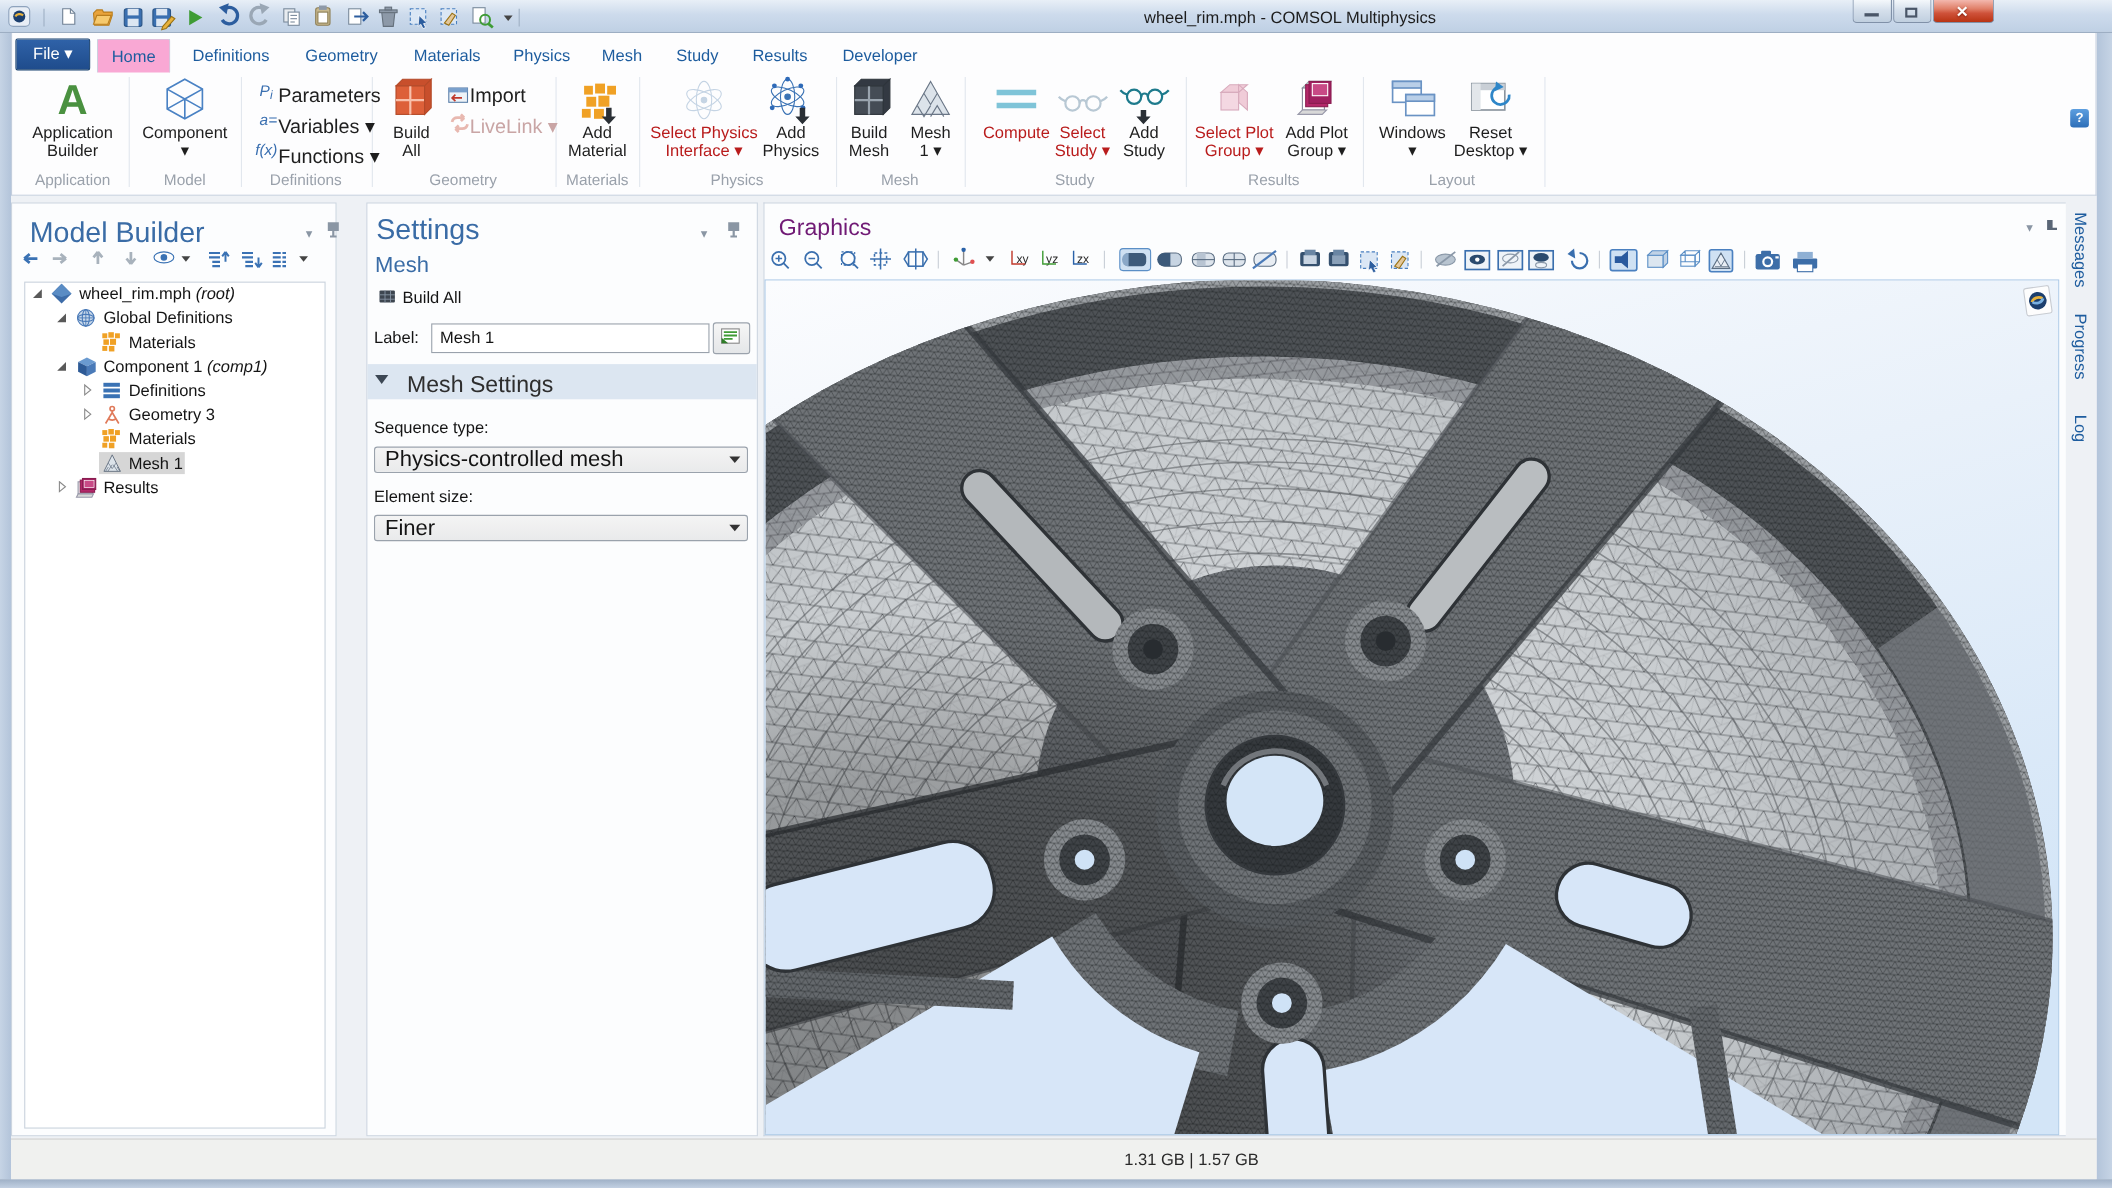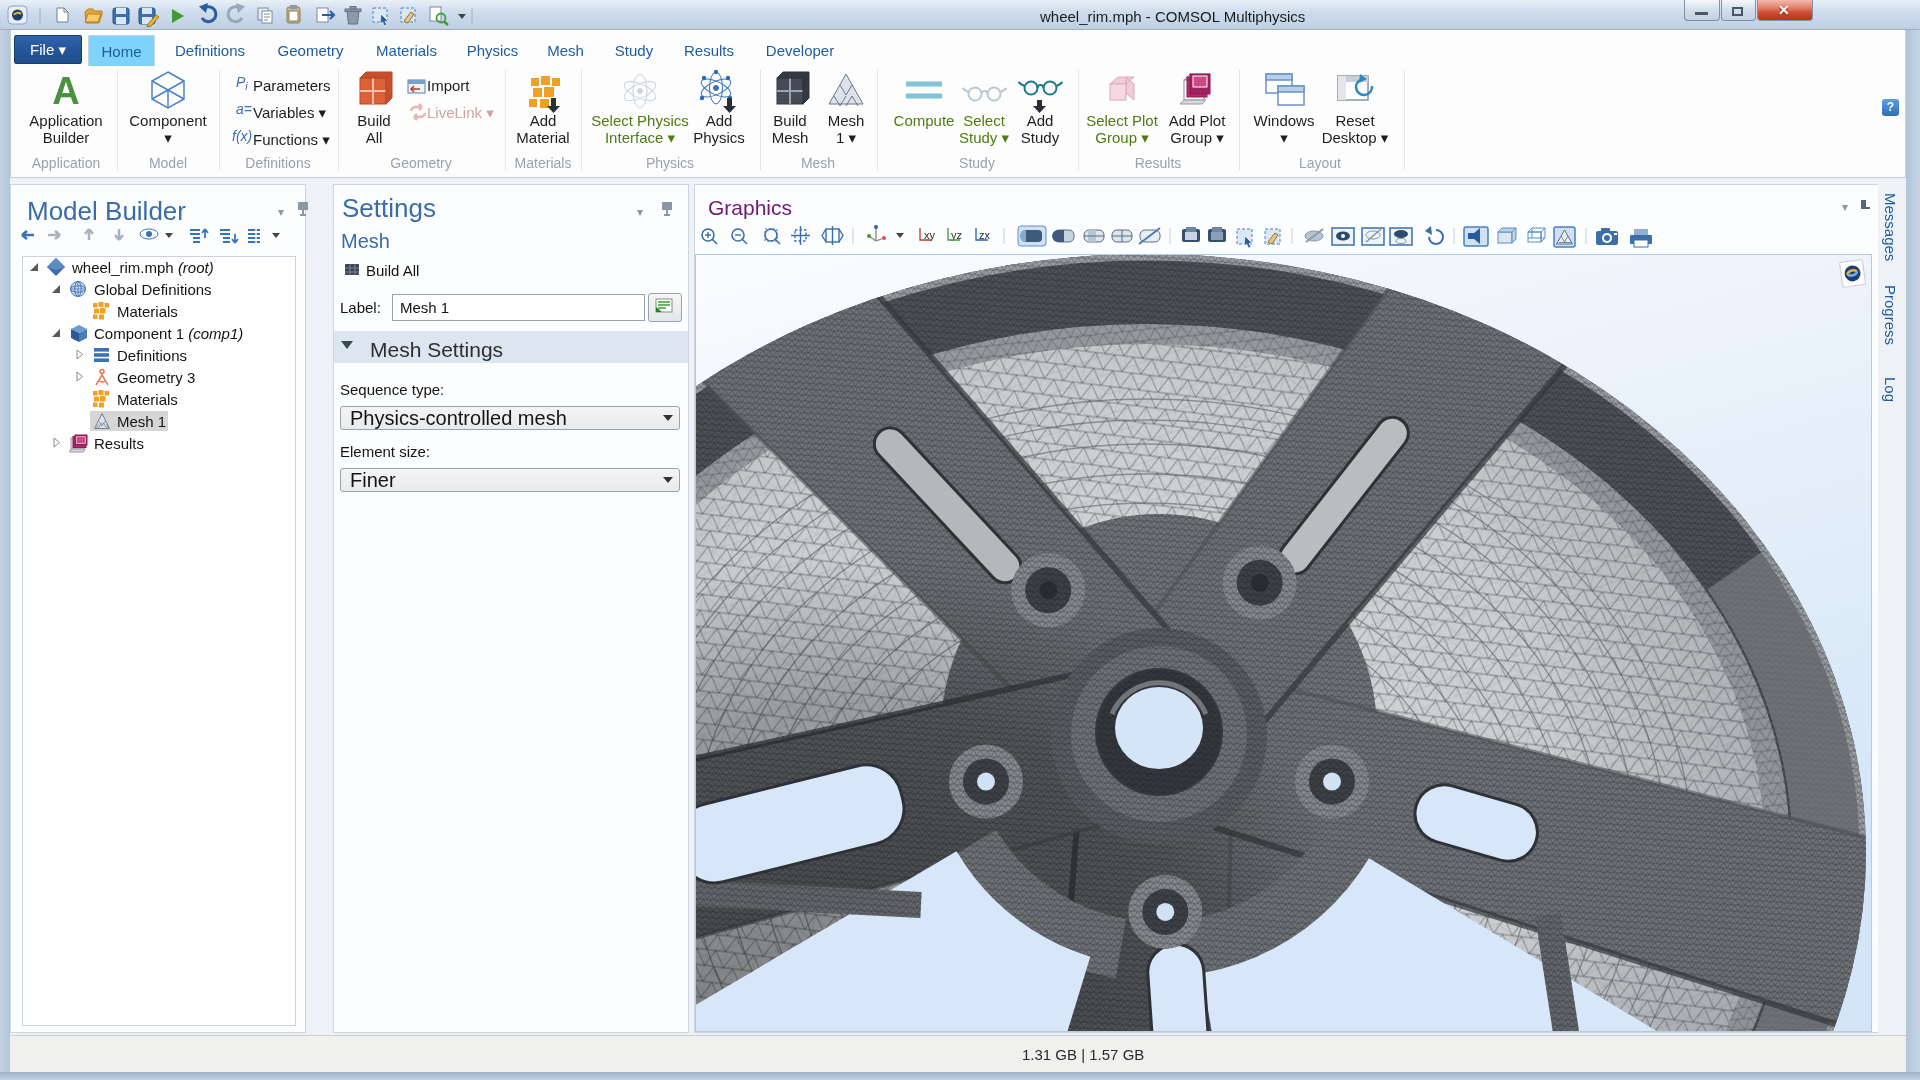--- a/index.html
+++ b/index.html
@@ -9,26 +9,26 @@
 #rframe{left:1906px;top:30px;width:14px;height:1042px;background:linear-gradient(90deg,#b3c4da,#c6d4e5);}
 #bframe{left:0;top:1072px;width:1920px;height:8px;background:linear-gradient(#9eb0c6,#c2d0e2);}
 #title-text{left:1040px;top:8px;font-size:15px;color:#1c1c1c;}
 .capbtn{top:0;height:21px;border:1px solid #8091a8;border-top:none;border-radius:0 0 4px 4px;background:linear-gradient(#f4f8fb,#d6e0ec 45%,#c0cfdf);}
 #btn-close{left:1757px;width:56px;background:linear-gradient(#f3b8ae,#e07f68 40%,#cf523a 60%,#b83313);}
 
 #ribbon{left:10px;top:30px;width:1896px;height:148px;background:#fdfdfe;border:1px solid #c3cedd;border-top:none;}
 #tabrow{left:10px;top:30px;width:1896px;height:36px;background:linear-gradient(#f3f6fa,#e9eef5);border-bottom:1px solid #c8d2df;}
 #filebtn{left:14px;top:35px;width:68px;height:29px;background:linear-gradient(#2f62a8,#1f4c8c);border:1px solid #17406f;border-radius:2px;color:#fff;font-size:15px;text-align:center;line-height:28px;}
 .tab{top:35px;height:31px;font-size:15px;color:#1d5c9e;text-align:center;line-height:31px;}
-.tab.sel{background:#7dd3fc;border:1px solid #c8d2df;border-bottom:none;border-radius:2px 2px 0 0;color:#1d5c9e;}
+.tab.sel{background:#f9a8d4;border:1px solid #c8d2df;border-bottom:none;border-radius:2px 2px 0 0;color:#1d5c9e;}
 .rlabel{top:112px;font-size:15px;line-height:17px;color:#1e1e1e;text-align:center;white-space:pre-line;}
-.rlabel.dis{color:#4d7c0f;}
+.rlabel.dis{color:#b91c1c;}
 .glabel{top:155px;font-size:14px;color:#9aa1ab;text-align:center;}
 .gsep{top:70px;width:1px;height:100px;background:#e2e7ee;}
-.rtext{font-size:15px;color:#1e1e1e;}
+.rtext{font-size:18px;color:#1e1e1e;}
 
 #mainbg{left:10px;top:178px;width:1896px;height:857px;background:#eef1f5;}
 #mb-panel{left:10px;top:184px;width:296px;height:849px;background:#fcfdfe;border:1px solid #ccd5e0;}
 #set-panel{left:333px;top:184px;width:356px;height:849px;background:#fcfdfe;border:1px solid #ccd5e0;}
 #gfx-panel{left:694px;top:184px;width:1184px;height:849px;background:#fcfdfe;border:1px solid #ccd5e0;border-right:none;}
 .ptitle{font-size:26px;color:#3a6ca6;}
 
 .trow{font-size:15px;color:#141414;height:22px;line-height:22px;white-space:nowrap;}
 
 .slabel{font-size:15px;color:#141414;}

